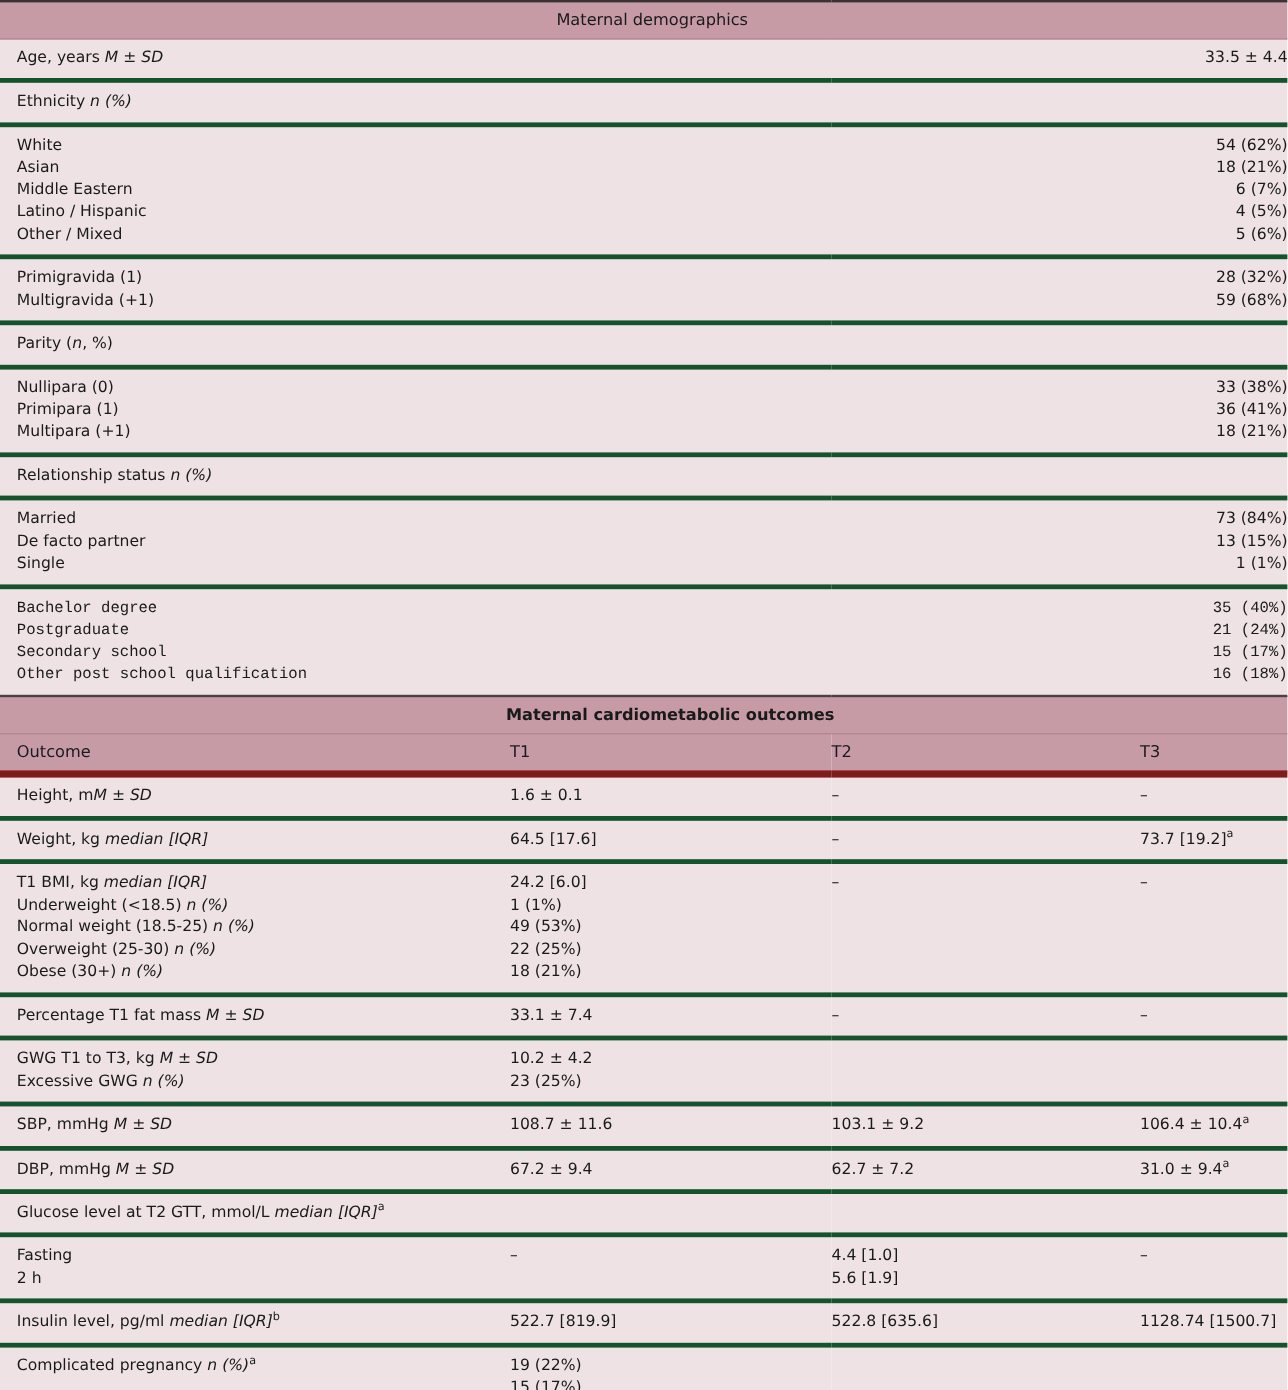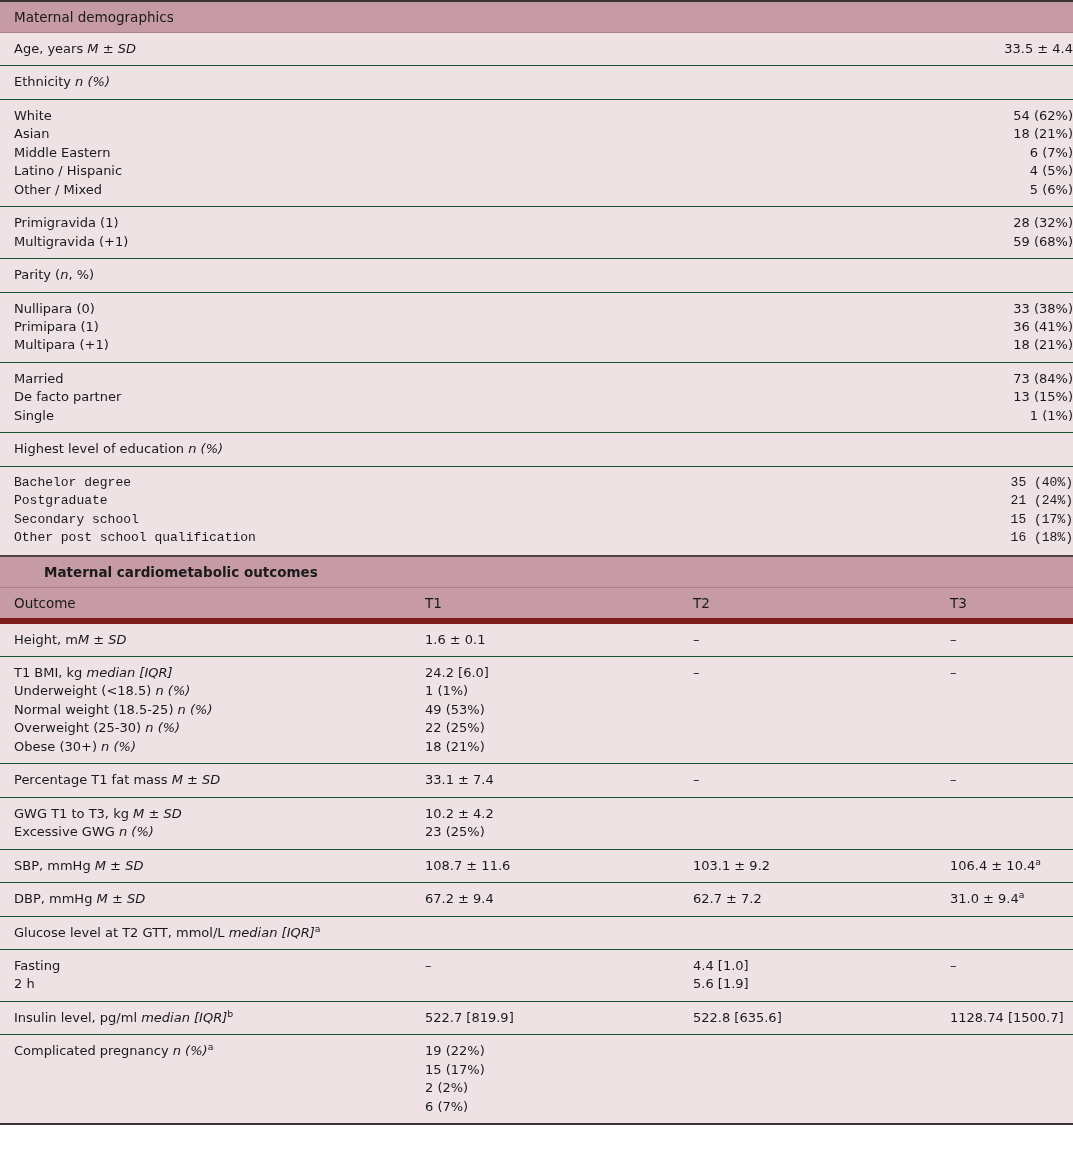--- a/index.html
+++ b/index.html
@@ -27,41 +27,42 @@
   table.study-table col.c-t2     { width: 257px; }
   table.study-table col.c-t3     { width: 123px; }
 
   
   tr.section-head > td {
     background: #c79ba6;
     padding: 7px 0 7px 14px;
     font-size: 13.5px;
     border-top: 2px solid #3a3235;
     border-bottom: 1px solid #b0808d;
+    text-align: center;
   }
   tr.section-head.bold > td { font-weight: bold; padding-left: 44px; }
 
   tr.col-head > td {
     background: #c79ba6;
     padding: 7px 0 7px 14px;
     font-size: 13.5px;
     border-bottom: 6px solid #7f1d1d;
   }
   tr.col-head > td.ctr { padding-left: 0; }
 
   tr.drow > td {
     background: #eee2e4;
     padding: 7px 0 7px 14px;
     vertical-align: top;
     line-height: 1.42;
   }
   tr.drow.sub > td.lbl { }
   tr.drow > td.val { padding-left: 0; }
 
-  tr.rule-thin > td   { border-bottom: 1px solid #14532d; }
+  tr.rule-thin > td   { border-bottom: 4px solid #14532d; }
   tr.rule-thick > td  { border-bottom: 2px solid #4a4145; font-family: Liberation Mono, monospace; }
   tr.rule-bottom > td { border-bottom: 2px solid #3a3235; }
 
   td.lbl { white-space: pre-line; }
   td.val { white-space: pre-line; }
 
   .ital { font-style: italic; }
   sup { font-size: 0.72em; vertical-align: super; line-height: 0; }
 
   
@@ -100,47 +101,53 @@
           <td class="val v-demo" colspan="3"><div style="margin-left:565px"><span>28 (32%)<br>59 (68%)</span></div></td>
         </tr>
         <tr class="drow rule-thin">
           <td class="lbl"><span>Parity (</span><span class="ital">n</span><span>, %)</span></td>
           <td class="val v-demo" colspan="3"><div style="margin-left:565px"><span></span></div></td>
         </tr>
         <tr class="drow sub rule-thin">
           <td class="lbl"><span>Nullipara (0)<br>Primipara (1)<br>Multipara (+1)</span></td>
           <td class="val v-demo" colspan="3"><div style="margin-left:565px"><span>33 (38%)<br>36 (41%)<br>18 (21%)</span></div></td>
         </tr>
+        <tr class="drow rule-thin">
+          <td class="lbl"><span>Relationship status </span><span class="ital">n (%)</span></td>
+          <td class="val v-demo" colspan="3"><div style="margin-left:565px"><span></span></div></td>
+        </tr>
         <tr class="drow sub rule-thin">
           <td class="lbl"><span>Married<br>De facto partner<br>Single</span></td>
           <td class="val v-demo" colspan="3"><div style="margin-left:565px"><span>73 (84%)<br>13 (15%)<br>1 (1%)</span></div></td>
-        </tr>
-        <tr class="drow rule-thin">
-          <td class="lbl"><span>Highest level of education </span><span class="ital">n (%)</span></td>
-          <td class="val v-demo" colspan="3"><div style="margin-left:565px"><span></span></div></td>
         </tr>
         <tr class="drow sub rule-thick">
           <td class="lbl"><span>Bachelor degree<br>Postgraduate<br>Secondary school<br>Other post school qualification</span></td>
           <td class="val v-demo" colspan="3"><div style="margin-left:565px"><span>35 (40%)<br>21 (24%)<br>15 (17%)<br>16 (18%)</span></div></td>
         </tr>
         <tr class="section-head bold">
           <td colspan="4">Maternal cardiometabolic outcomes</td>
         </tr>
         <tr class="col-head">
           <td>Outcome</td>
           <td class="ctr">T1</td>
           <td class="ctr">T2</td>
           <td class="ctr">T3</td>
         </tr>
         <tr class="drow rule-thin">
           <td class="lbl"><span>Height, m</span><span class="ital">M ± SD</span></td>
           <td class="val v-t1"><span>1.6 ± 0.1</span></td>
           <td class="val v-t2"><span>–</span></td>
           <td class="val v-t3"><span>–</span></td>
         </tr>
+        <tr class="drow rule-thin">
+          <td class="lbl"><span>Weight, kg </span><span class="ital">median [IQR]</span></td>
+          <td class="val v-t1"><span>64.5 [17.6]</span></td>
+          <td class="val v-t2"><span>–</span></td>
+          <td class="val v-t3"><span>73.7 [19.2]</span><sup>a</sup></td>
+        </tr>
         <tr class="drow sub rule-thin">
           <td class="lbl"><span>T1 BMI, kg </span><span class="ital">median [IQR]</span><br><span>Underweight (&lt;18.5) </span><span class="ital">n (%)</span><br><span>Normal weight (18.5-25) </span><span class="ital">n (%)</span><br><span>Overweight (25-30) </span><span class="ital">n (%)</span><br><span>Obese (30+) </span><span class="ital">n (%)</span></td>
           <td class="val v-t1"><span>24.2 [6.0]<br>1 (1%)<br>49 (53%)<br>22 (25%)<br>18 (21%)</span></td>
           <td class="val v-t2"><span>–</span></td>
           <td class="val v-t3"><span>–</span></td>
         </tr>
         <tr class="drow rule-thin">
           <td class="lbl"><span>Percentage T1 fat mass </span><span class="ital">M ± SD</span></td>
           <td class="val v-t1"><span>33.1 ± 7.4</span></td>
           <td class="val v-t2"><span>–</span></td>

